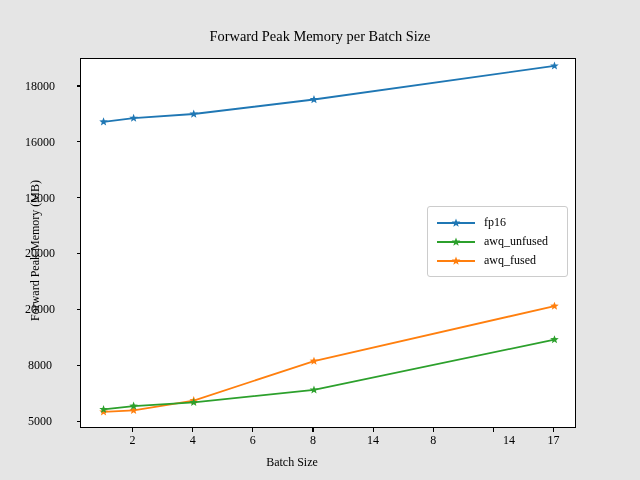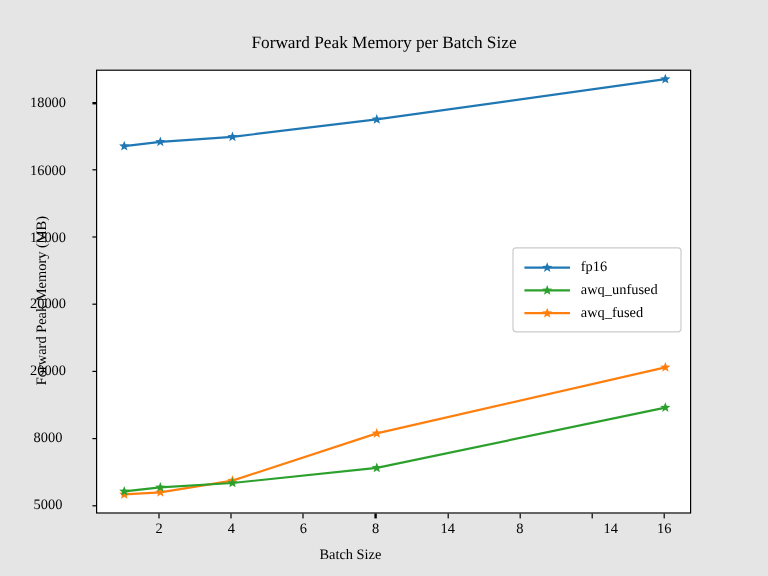--- a/index.html
+++ b/index.html
@@ -188,21 +188,21 @@
       <div class="xtick-label" style="left: 252.848px;">6</div>
       <div class="xtick-mark" style="left: 312.47px;"></div>
       <div class="xtick-label" style="left: 312.97px;">8</div>
       <div class="xtick-mark" style="left: 372.591px;"></div>
       <div class="xtick-label" style="left: 373.091px;">14</div>
       <div class="xtick-mark" style="left: 432.712px;"></div>
       <div class="xtick-label" style="left: 433.212px;">8</div>
       <div class="xtick-mark" style="left: 492.833px;"></div>
       <div class="xtick-label" style="left: 509px;">14</div>
       <div class="xtick-mark" style="left: 552.955px;"></div>
-      <div class="xtick-label" style="left: 553.455px;">16</div>
+      <div class="xtick-label" style="left: 553.455px;">17</div>
     </div>
 
   <div id="xlabel">Batch Size</div>
   <div id="ylabel">Forward Peak Memory (MB)</div>
 
   <div id="legend">
       <div class="legend-row">
         <span class="legend-swatch"><svg width="40" height="14" viewBox="0 0 40 14">
             <line x1="1" y1="7" x2="39" y2="7" stroke="#1f77b4" stroke-width="1.8"></line>
             <polygon points="20.00,2.50 21.11,5.47 24.28,5.61 21.80,7.58 22.65,10.64 20.00,8.89 17.35,10.64 18.20,7.58 15.72,5.61 18.89,5.47" fill="#1f77b4"></polygon>

